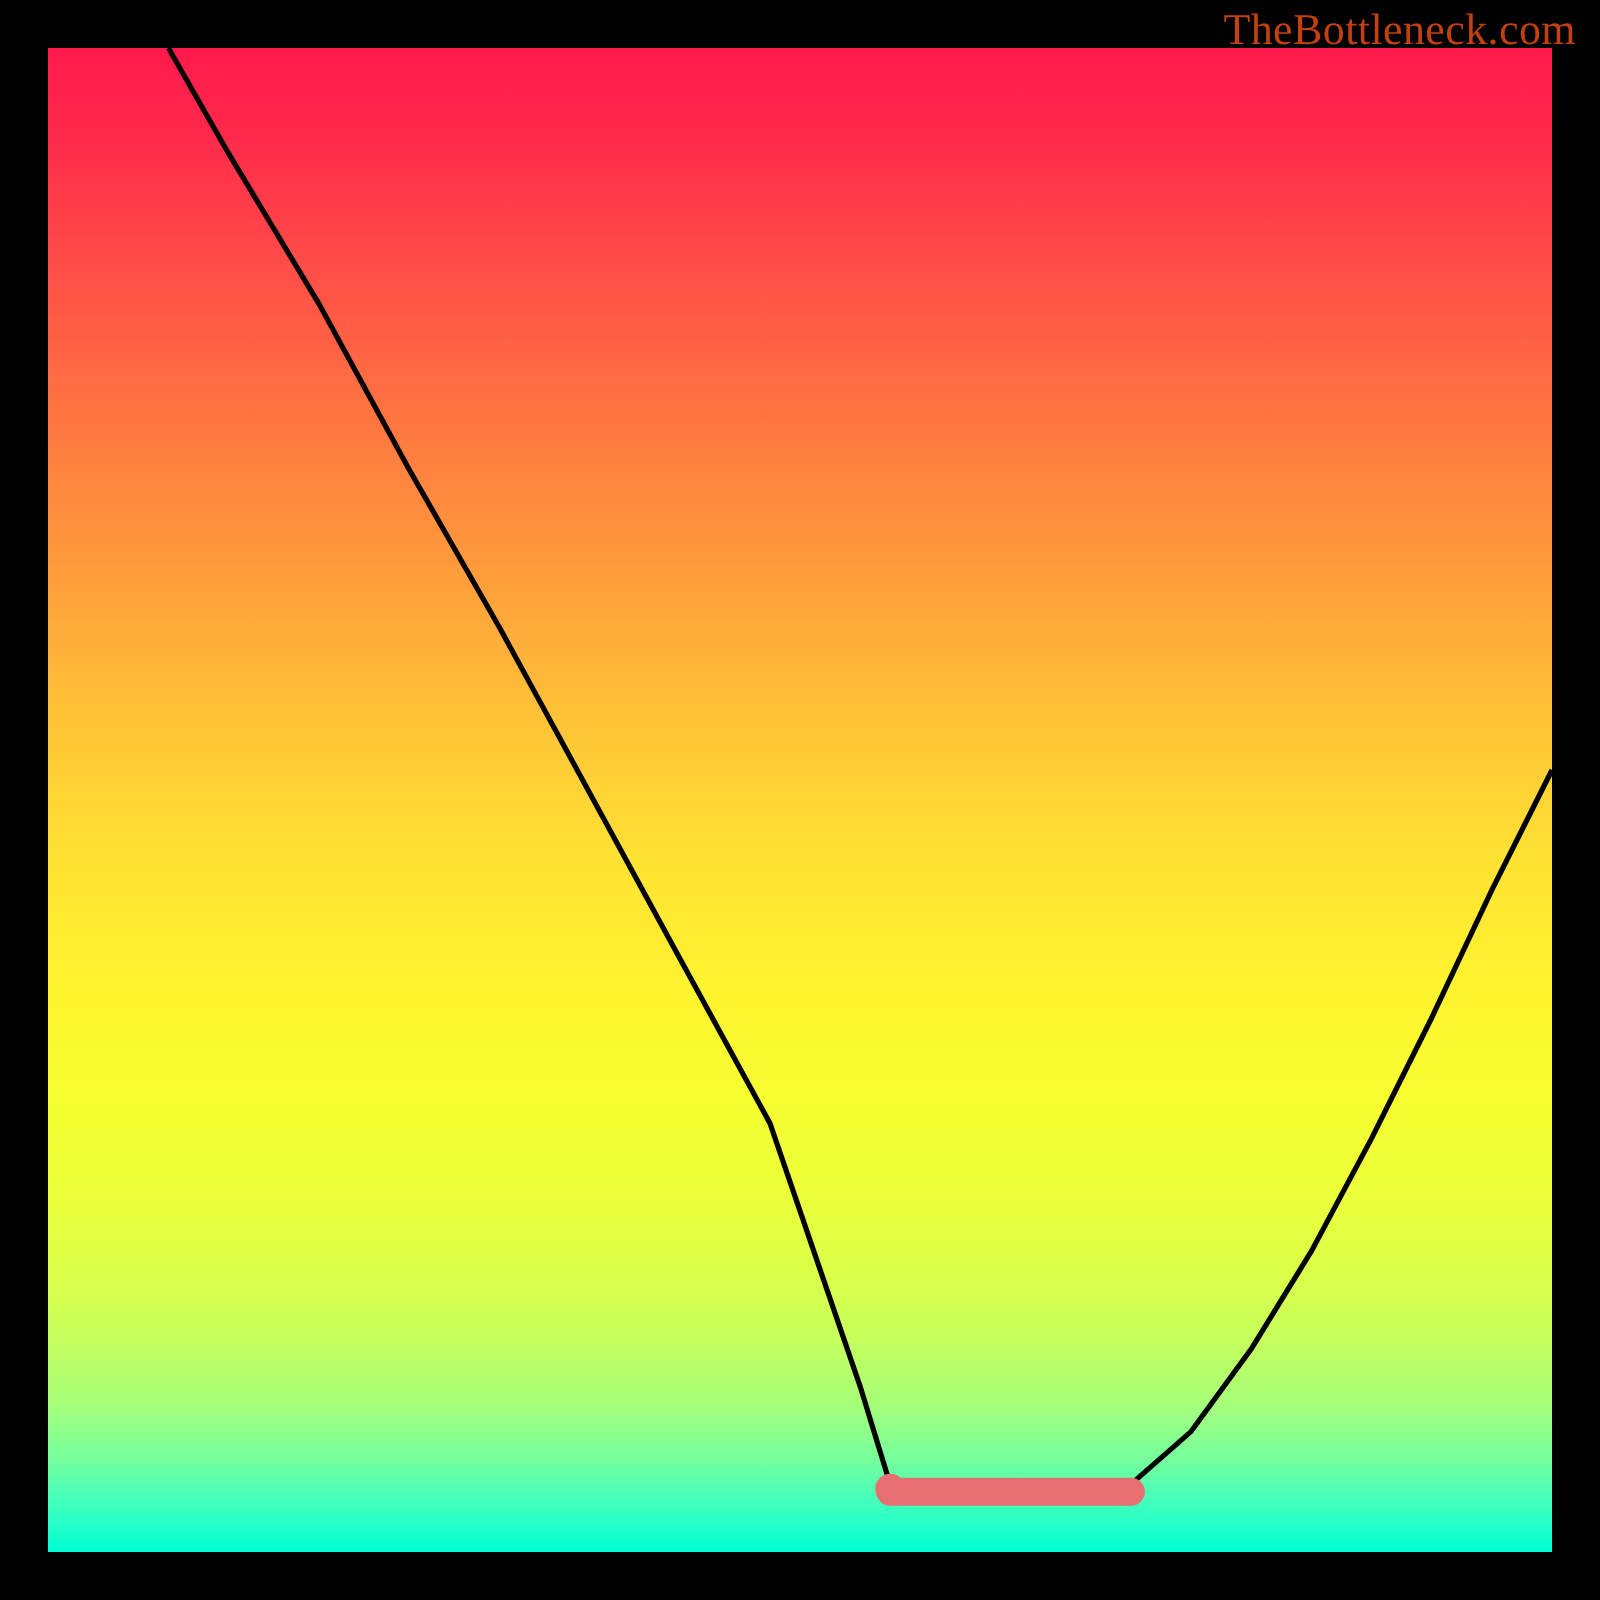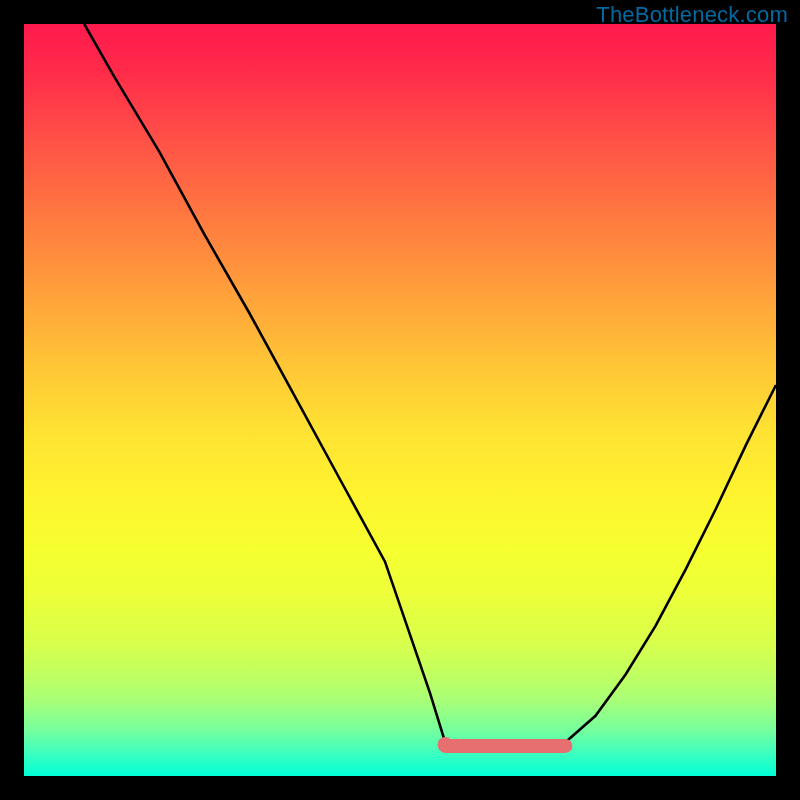--- a/index.html
+++ b/index.html
@@ -14,24 +14,25 @@
   .frame {
     position: relative;
     width: 800px;
     height: 800px;
     background: #000;
   }
   .watermark {
     position: absolute;
     top: 2px;
     right: 12px;
-    color: #0369a1;
+    color: #c2410c;
     font-size: 22px;
     letter-spacing: 0.2px;
     z-index: 5;
+    font-family: Liberation Serif, serif;
   }
   .plot {
     position: absolute;
     left: 24px;
     top: 24px;
     width: 752px;
     height: 752px;
     background: linear-gradient(to bottom,
       #ff1a4d 0%,
       #ff2a4a 6%,

